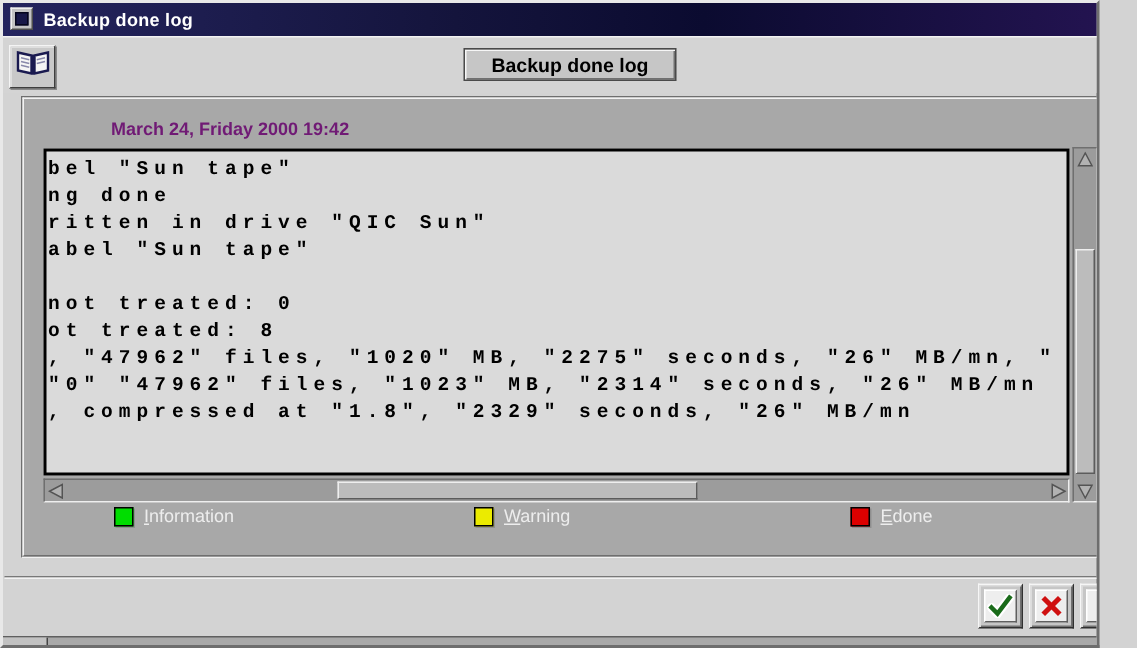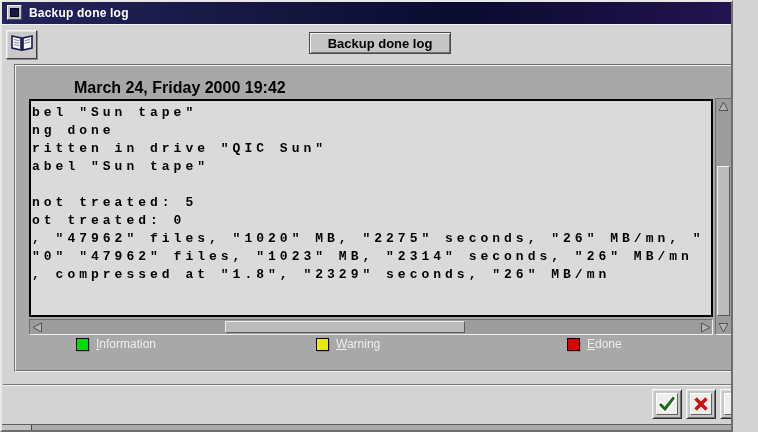--- a/index.html
+++ b/index.html
@@ -52,21 +52,21 @@
     display:flex; align-items:center; justify-content:center;
   }
 
   
   .panel { position:absolute; left:12px; top:62px; width:730px; height:308px;
     border:1px solid; border-color:#6f6f6f #f2f2f2 #f2f2f2 #6f6f6f; }
   .panel-inner { position:relative; width:728px; height:306px;
     border:1px solid; border-color:#f2f2f2 #6f6f6f #6f6f6f #f2f2f2;
     background:#a8a8a8; }
 
-  .date-label { position:absolute; left:21px; top:13px; font-size:16px; font-weight:bold; color:#000000;padding-left:37px; }
+  .date-label { position:absolute; left:21px; top:13px; font-size:12px; font-weight:bold; color:#701a75;padding-left:37px; }
 
   .textview {
     position:absolute; left:13px; top:33px; width:684px; height:218px;
     background:#dadada; border:2px solid #000; overflow:hidden;
     padding:4px 0 0 1px;
   }
   .log-line {
     height:18px; white-space:pre;
     font-family:"Liberation Mono", monospace; font-weight:bold;
     font-size:13px; letter-spacing:4px; color:#000;
@@ -161,22 +161,22 @@
     <div class="panel-inner">
 
       <div class="date-label">March 24, Friday 2000 19:42</div>
 
       <div class="textview">
         <div class="log-line">bel "Sun tape"</div>
         <div class="log-line">ng done</div>
         <div class="log-line">ritten in drive "QIC Sun"</div>
         <div class="log-line">abel "Sun tape"</div>
         <div class="log-line"></div>
-        <div class="log-line">not treated: 5</div>
-        <div class="log-line">ot treated: 0</div>
+        <div class="log-line">not treated: 0</div>
+        <div class="log-line">ot treated: 8</div>
         <div class="log-line">, "47962" files, "1020" MB, "2275" seconds, "26" MB/mn, "</div>
         <div class="log-line">"0" "47962" files, "1023" MB, "2314" seconds, "26" MB/mn</div>
         <div class="log-line">, compressed at "1.8", "2329" seconds, "26" MB/mn</div>
       </div>
 
       <div class="vscroll">
         <div class="sb-arrow arr-up">
           <svg width="11" height="11" viewBox="0 0 11 11">
               <polygon points="5.5,1 10,9.5 1,9.5" fill="#b2b2b2" stroke="#545454" stroke-width="1"></polygon>
             </svg>

